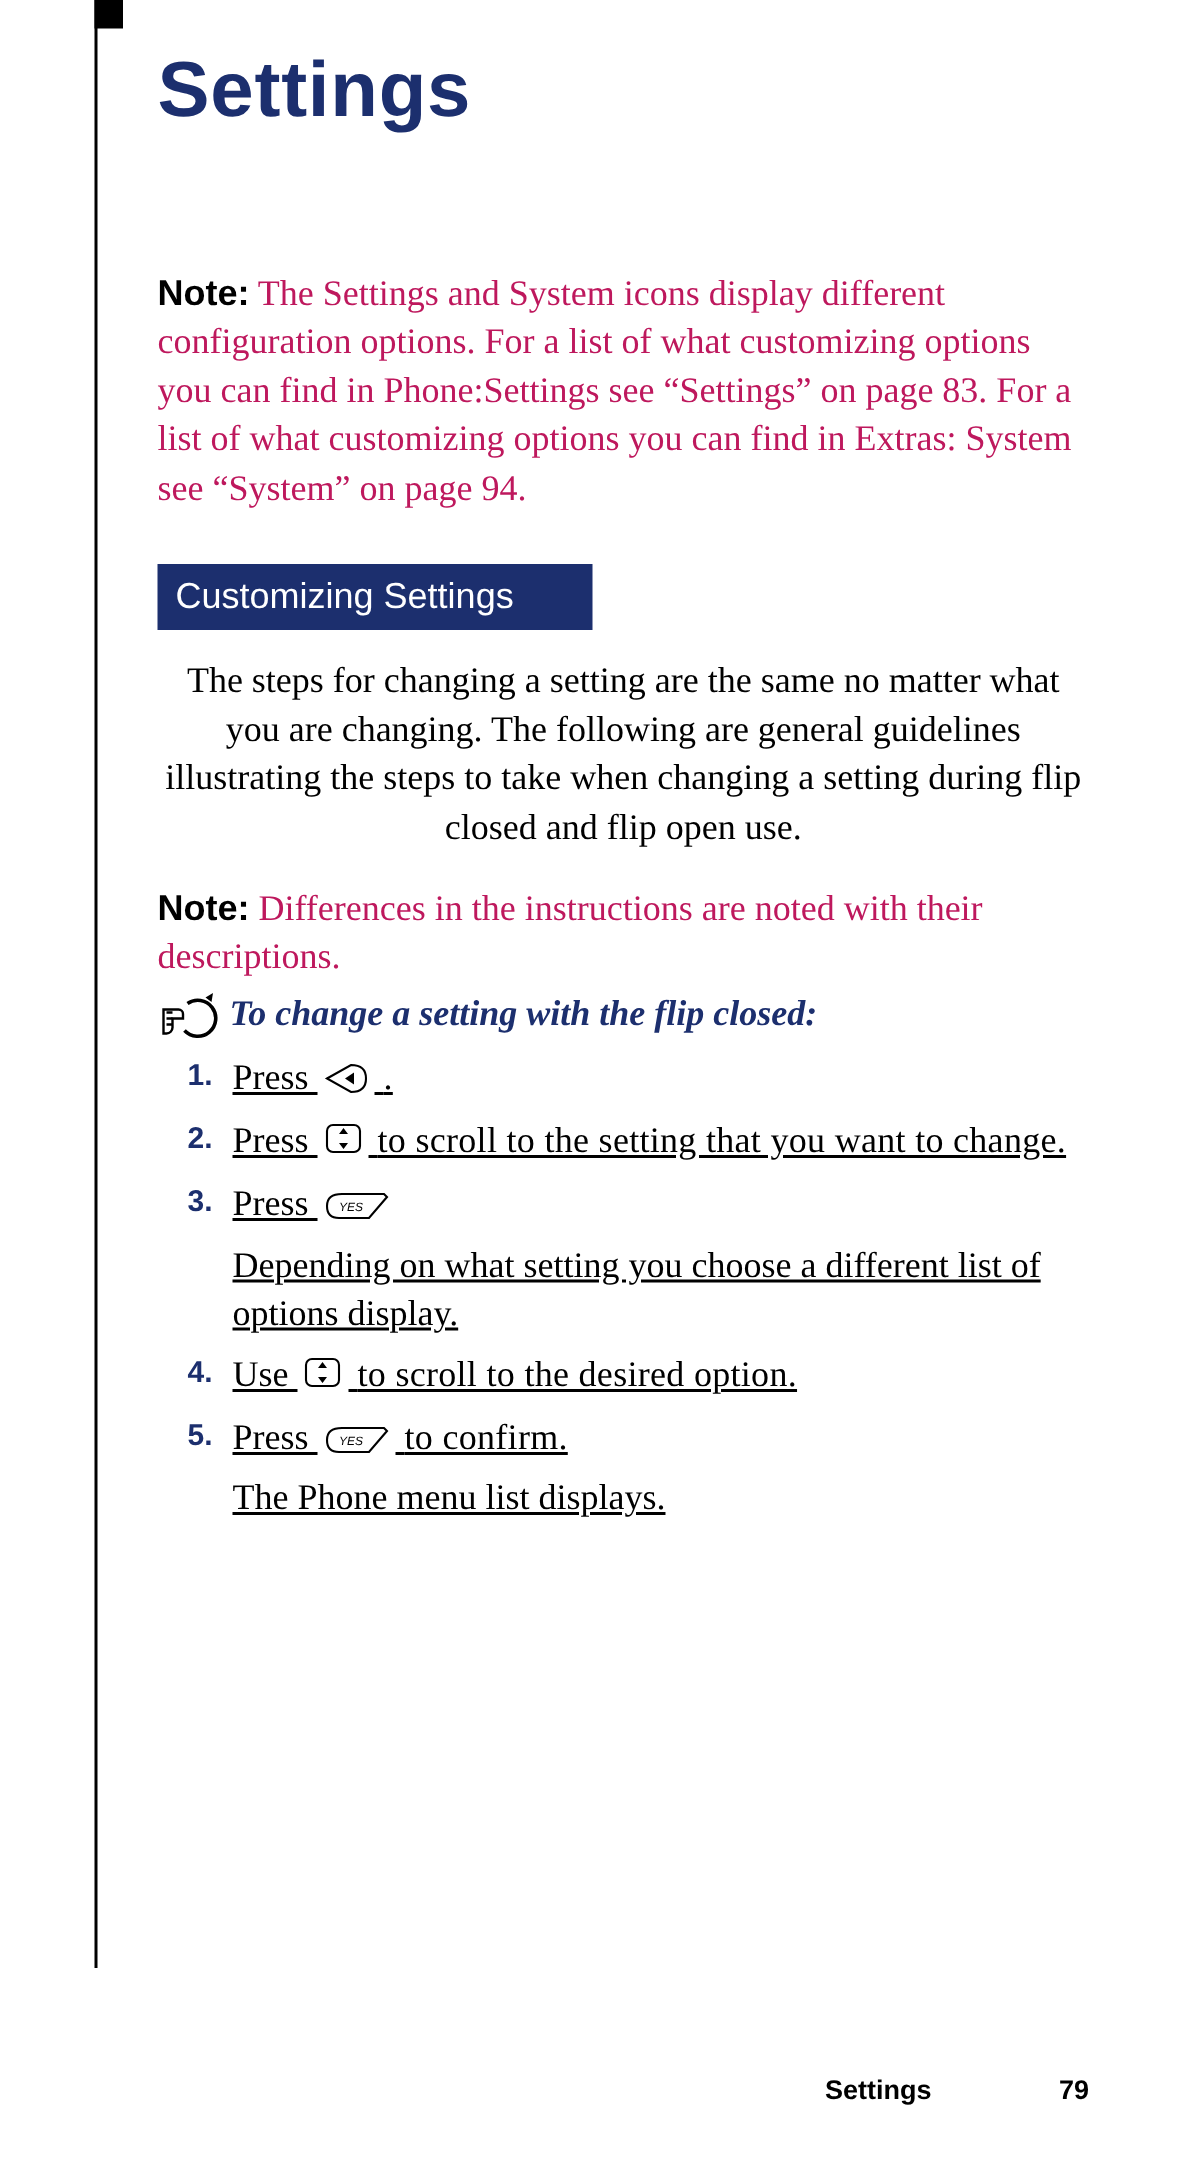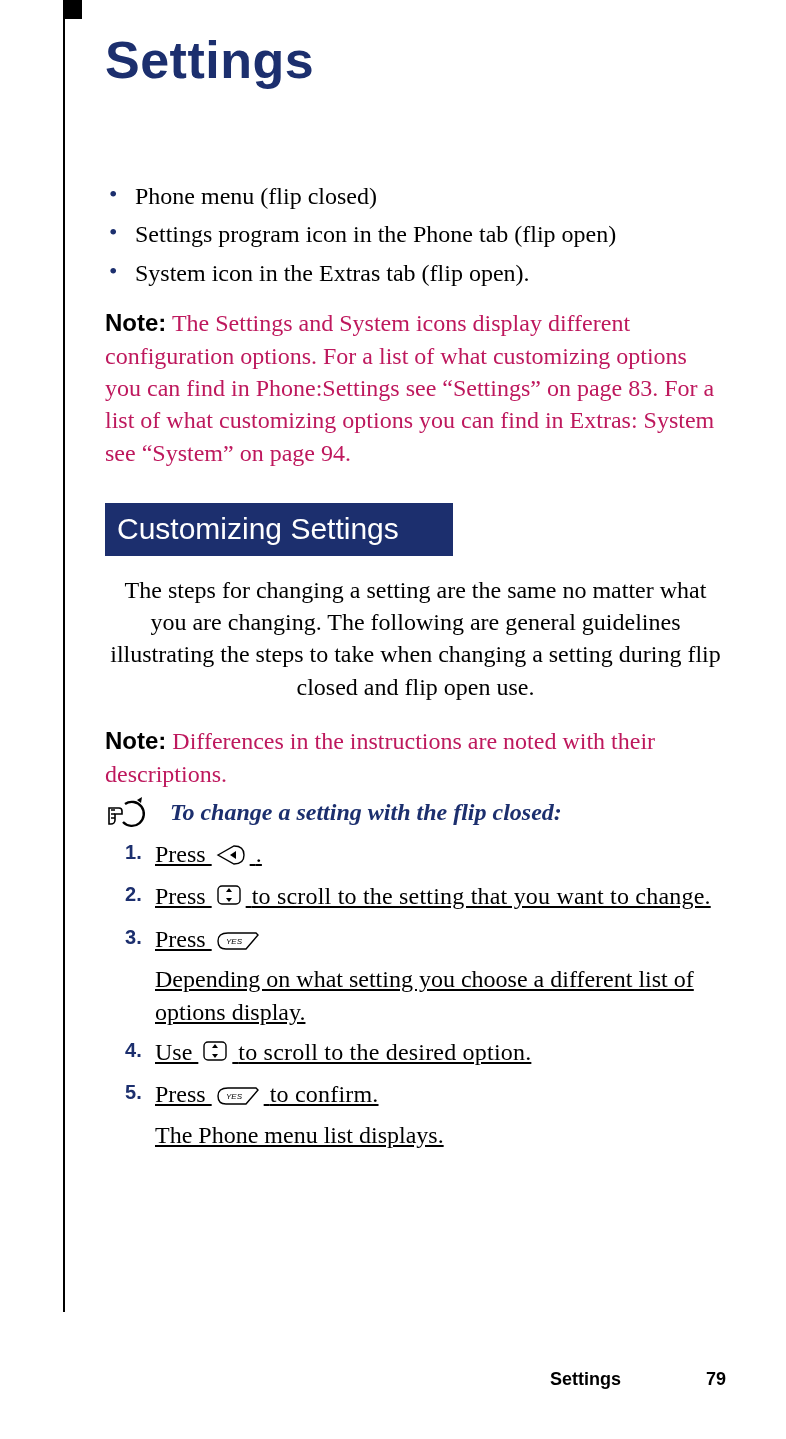--- a/index.html
+++ b/index.html
@@ -75,31 +75,31 @@
   .note-text {
     color: #be185d;
   }
   .note-block {
     margin: 10px 0 24px 0;
   }
   .section-bar {
     background: #1c2f6e;
     color: #fff;
     font-family: Arial, Helvetica, sans-serif;
-    font-size: 30px;
+    font-size: 24px;
     padding: 6px 12px;
     margin: 10px 0 10px 0;
     display: inline-block;
-    width: 348px;
+    width: 290px;
     box-sizing: border-box;
   }
   .subhead-row {
     display: flex;
     align-items: center;
-    gap: 21px;
+    gap: 4px;
     margin: 4px 0 8px 0;
   }
   .subhead {
     font-style: italic;
     font-weight: 700;
     color: #1c2f6e;
     font-size: 24px;
   }
   .hand-icon svg { display: block; }
   ol.steps {
@@ -131,45 +131,40 @@
     padding-left: 0;
   }
   .key-icon {
     display: inline-block;
     vertical-align: -4px;
     margin: 0 4px;
   }
   .footer {
     position: absolute;
     right: 60px;
-    bottom: 49px;
+    bottom: 35px;
     font-family: Arial, Helvetica, sans-serif;
     font-weight: 700;
     font-size: 18px;
   }
   .footer .pg { margin-left: 80px; }
   .steps li .after-icon { letter-spacing: 0.2px; }
   .enter-setting { letter-spacing: 0.7px; }
 </style>
 </head>
 <body>
 
 <div class="page">
   <div class="hang-rule"></div>
   <div class="hang-tab"></div>
 
   <h1 class="title">Settings</h1>
 
   <div class="body">
 
-    <ul class="bullets">
-      <li>Phone menu (flip closed)</li>
-      <li>Settings program icon in the Phone tab (flip open)</li>
-      <li>System icon in the Extras tab (flip open).</li>
-    </ul>
 
     <p class="note-block">
       <span class="note-label">Note:</span>
       <span> </span>
       <span class="note-text">The Settings and System icons display different configuration options. For a list of what customizing options you can find in Phone:Settings see “Settings” on page 83. For a list of what customizing options you can find in Extras: System see “System” on page 94.</span>
     </p>
 
     <div class="section-bar">Customizing Settings</div>
 
     <p style="margin:8px 0 22px 0;text-align:center;">The steps for changing a setting are the same no matter what you are changing. The following are general guidelines illustrating the steps to take when changing a setting during flip closed and flip open use.</p>

